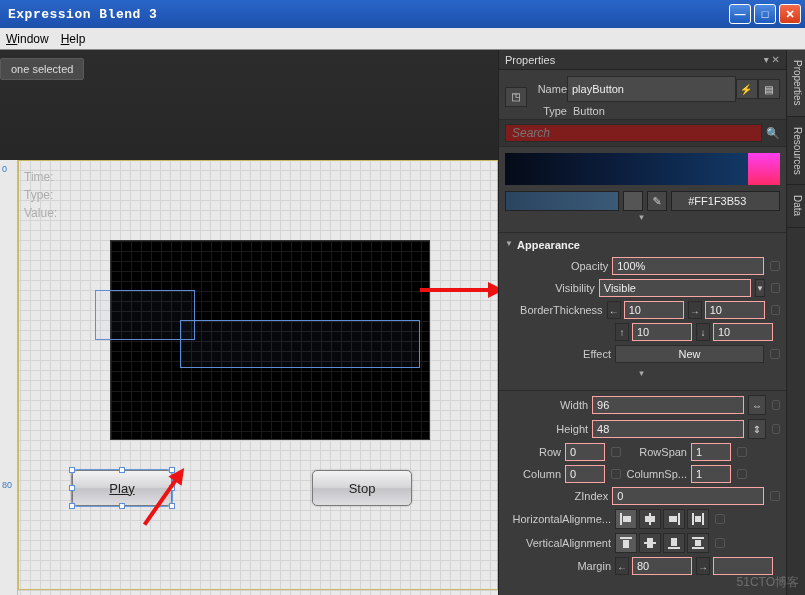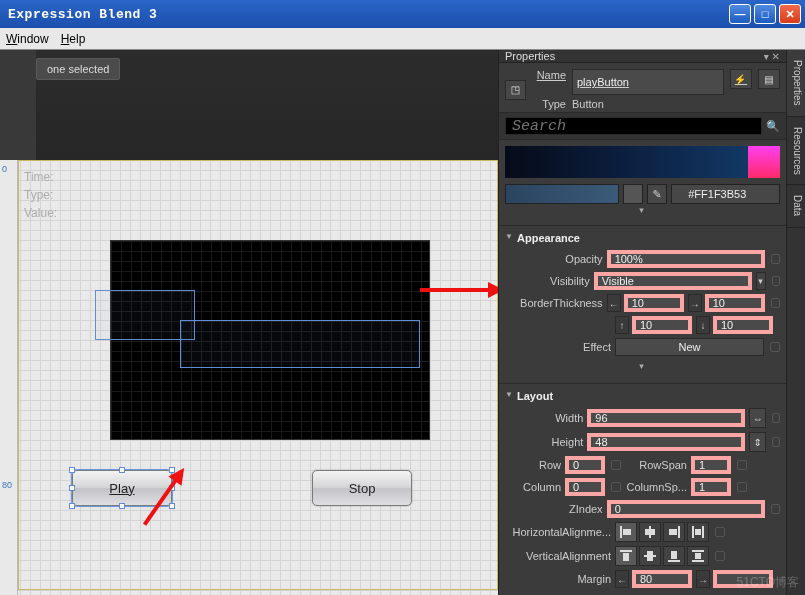--- a/index.html
+++ b/index.html
@@ -20,21 +20,21 @@
 
   
   .main { display:flex; height:calc(595px - 28px - 22px); }
   .left { flex:1; position:relative; background:#393939; overflow:hidden; }
   .right { width:288px; background:#3b3b3b; display:flex; flex-direction:column; border-left:1px solid #222; position:relative; }
   .sidetabs { width:19px; background:#333; display:flex; flex-direction:column; border-left:1px solid #222; }
   .sidetab { writing-mode:vertical-rl; padding:10px 2px; font-size:10px; color:#ccc; border-bottom:1px solid #222; text-align:center; }
   .sidetab.active { background:#3b3b3b; }
 
   
-  .leftband { height:124px; background:linear-gradient(#2c2c2c,#262626); border-bottom:1px solid #111;margin-left:36px; }
+  .leftband { height:124px; background:linear-gradient(#2c2c2c,#262626); border-bottom:1px solid #111; }
   .chip { display:inline-block; margin:8px 0 0 0; padding:4px 10px; background:#4b4b4b; border:1px solid #5a5a5a; border-radius:2px; color:#ddd; font-size:11px; }
 
   
   .surface { position:absolute; top:110px; left:0; right:0; bottom:0; background:#e9e9e9; }
   .grid { position:absolute; inset:0;
     background-image:
       linear-gradient(#d4d4d4 1px,transparent 1px),
       linear-gradient(90deg,#d4d4d4 1px,transparent 1px),
       linear-gradient(#c5c5c5 1px,transparent 1px),
       linear-gradient(90deg,#c5c5c5 1px,transparent 1px);
@@ -65,38 +65,38 @@
   .arrow-red .head { position:absolute; width:0; height:0; border-top:8px solid transparent; border-bottom:8px solid transparent; border-left:16px solid #e11; }
 
   
   .panelhdr { height:20px; background:#333; display:flex; align-items:center; justify-content:space-between; padding:0 6px; border-bottom:1px solid #222; }
   .panelhdr .t { font-size:11px; color:#ddd; }
   .toolrow { display:flex; align-items:center; gap:6px; padding:6px 6px 2px 6px; }
   .lbl { color:#ccc; font-size:11px; text-align:right; }
   .txtbox { background:#4a4a4a; border:1px solid #2a2a2a; color:#eee; height:26px; padding:1px 4px; font-size:11px; }
   .iconbtn { width:22px; height:20px; background:#474747; border:1px solid #2a2a2a; display:flex; align-items:center; justify-content:center; font-size:10px; color:#ddd; }
   .searchrow { padding:4px 6px; display:flex; gap:4px; align-items:center; border-top:1px solid #2a2a2a; border-bottom:1px solid #2a2a2a; background:#333;}
-  .searchrow input { flex:1; background:#000000; border:1px solid #2a2a2a; color:#aaa; height:18px; padding:2px 6px; font-style:italic; font-size:15px;font-family:Liberation Mono, monospace;}
+  .searchrow input { flex:1; background:#7f1d1d; border:1px solid #2a2a2a; color:#aaa; height:18px; padding:2px 6px; font-style:italic; font-size:12px;}
   .colorarea { padding:6px; }
   .gradbar { height:32px; position:relative; display:flex; }
   .grad1 { flex:3; background:linear-gradient(90deg,#050b18,#0c1f40,#123865); }
   .grad2 { width:32px; background:linear-gradient(#ff3ef0,#ff2a6a); }
   .swatchrow { display:flex; gap:4px; margin-top:6px; align-items:center; }
   .swatch { height:20px; border:1px solid #222; }
   .swlong { flex:1.5; background:linear-gradient(90deg,#2b4560,#3a5a78); }
   .sw { width:20px; background:#555; }
   .hexbox { flex:1; background:#474747; border:1px solid #222; color:#eee; height:20px; font-size:11px; display:flex; align-items:center; padding:0 16px; }
   .expand { text-align:center; color:#aaa; font-size:9px; padding:1px 0 4px 0; letter-spacing:2px;}
 
   .section { border-top:1px solid #2a2a2a; padding:4px 6px 8px 6px; }
   .secthdr { font-weight:bold; color:#eee; font-size:11px; padding:2px 0 6px 12px; position:relative;}
   .secthdr::before { content:"▼"; position:absolute; left:0; top:2px; font-size:8px; color:#aaa;}
   .proprow { display:flex; align-items:center; gap:4px; margin-bottom:4px; }
   .proprow .plbl { width:106px; text-align:right; font-size:11px; color:#ccc; }
-  .valbox { background:#4a4a4a; border:4px solid #fca5a5; color:#eee; height:18px; padding:1px 4px; font-size:11px; }
+  .valbox { background:#4a4a4a; border:1px solid #fca5a5; color:#eee; height:18px; padding:1px 4px; font-size:11px; }
   .val-lg { flex:1;}
   .val-sm { width:60px; }
   .chev { width:12px; height:18px; display:flex; align-items:center; justify-content:center; background:#424242; border:1px solid #2a2a2a; font-size:9px; color:#ccc;}
   .dot { width:10px; height:10px; border:1px solid #555; border-radius:2px; margin-left:2px;}
   .quad { display:flex; gap:3px; }
   .quad .arr { width:14px; height:18px; background:#3a3a3a; border:1px solid #2a2a2a; display:flex; align-items:center; justify-content:center; font-size:10px; color:#ccc;}
   .btnbox { flex:1; background:#4a4a4a; border:1px solid #2a2a2a; height:18px; color:#eee; font-size:11px; display:flex; align-items:center; justify-content:center;}
   .alignset { display:flex; gap:2px; }
   .alignbtn { width:22px; height:20px; background:#424242; border:1px solid #2a2a2a; display:flex; align-items:center; justify-content:center; }
   .alignbtn svg { width:14px; height:14px; }
@@ -172,21 +172,21 @@
   </div>
 
   <div class="right">
     <div class="panelhdr">
       <span class="t">Properties</span>
       <span style="font-size:10px;color:#aaa;">▾ ✕</span>
     </div>
     <div class="toolrow">
       <div class="iconbtn">◳</div>
       <div style="display:flex;flex-direction:column;gap:3px;flex:1">
-        <div style="display:flex;align-items:flex-start;gap:6px;text-decoration:underline;">
+        <div style="display:flex;align-items:center;gap:0;">
           <span class="lbl" style="width:34px">Name</span>
           <input class="txtbox" style="flex: 1 1 0%;" value="playButton">
           <div class="iconbtn">⚡</div>
           <div class="iconbtn">▤</div>
         </div>
         <div style="display:flex;align-items:center;gap:6px;">
           <span class="lbl" style="width:34px">Type</span>
           <span style="color:#ccc;font-size:11px;">Button</span>
         </div>
       </div>
@@ -252,21 +252,20 @@
         <div class="plbl">Effect</div>
         <div class="btnbox">
             <span>New</span>
           </div>
         <div class="dot"></div>
       </div>
       <div class="expand">▾</div>
     </div>
 
     <div class="section">
-      <div class="secthdr">Layout</div>
       <div class="proprow">
         <div class="plbl">Width</div>
         <input class="valbox val-lg" value="96" style="">
         <div class="iconbtn">⇔</div>
         <div class="dot"></div>
       </div>
       <div class="proprow">
         <div class="plbl">Height</div>
         <input class="valbox val-lg" value="48" style="">
         <div class="iconbtn">⇕</div>

